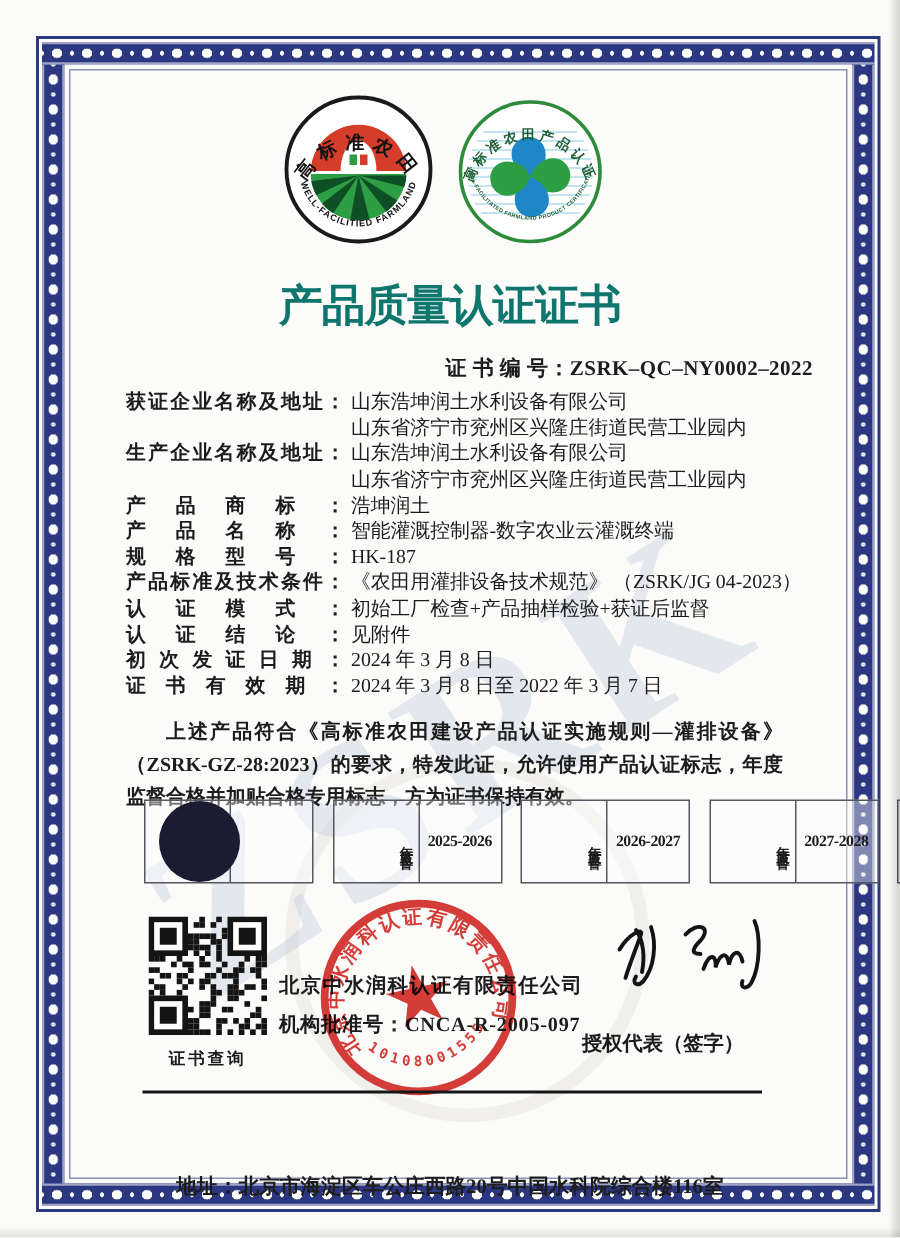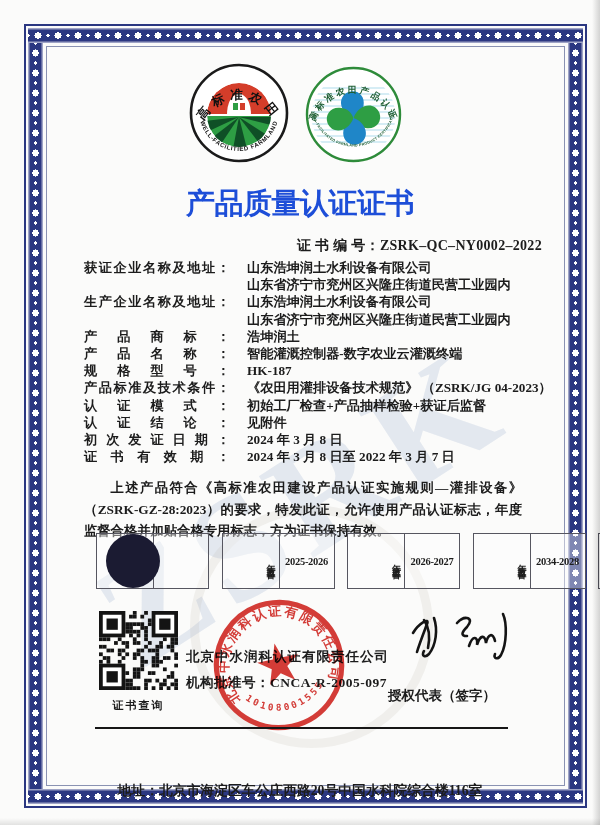--- a/index.html
+++ b/index.html
@@ -42,29 +42,29 @@
     transform:rotate(-33deg);z-index:1;pointer-events:none;}
   .wm-circle{position:absolute;left:190px;top:505px;width:225px;height:225px;
     border:9px solid rgba(185,178,165,.16);border-radius:50%;z-index:1;}
   .content{position:absolute;inset:0;z-index:2;}
   
   .logo-left{position:absolute;left:189px;top:63px;}
   .logo-right{position:absolute;left:305px;top:66px;}
   
   .title{position:absolute;left:0;right:0;top:184px;text-align:center;
     font-family:"Liberation Sans","DejaVu Sans",sans-serif;
-    font-weight:900;font-size:29px;letter-spacing:-.5px;color:#1d4ed8;}
+    font-weight:900;font-size:29px;letter-spacing:-.5px;color:#0f766e;}
   .certno{position:absolute;left:297px;top:237px;font-size:14px;font-weight:700;
     letter-spacing:.3px;white-space:nowrap;}
   
   .lines{position:absolute;left:84px;top:259px;right:44px;}
   .cline{height:17.2px;line-height:17.2px;white-space:nowrap;font-size:13.2px;}
   .flabel{display:inline-block;width:146px;font-weight:700;
     text-align:justify;text-align-last:justify;vertical-align:top;}
-  .fvalue{font-weight:700;margin-left:17px;}
+  .fvalue{font-weight:400;margin-left:4px;}
   
   .statement{position:absolute;left:84px;top:477px;width:438px;
     font-size:13.3px;line-height:21.5px;font-weight:600;text-indent:2em;
     text-align:justify;}
   
   .sup-row{position:absolute;left:96px;top:533px;display:flex;gap:12.5px;}
   .sup-box{width:71px;height:54px;border:1.5px solid #565660;display:flex;
     position:relative;background:rgba(255,255,255,.4);padding-left:40px;}
   .sup-side{width:16px;border-right:1.5px solid #565660;display:flex;
     align-items:center;justify-content:center;
@@ -201,21 +201,21 @@
     <div class="sup-box">
       <div class="sup-side">年度监督</div>
       <div class="sup-year">2025-2026</div>
     </div>
     <div class="sup-box">
       <div class="sup-side">年度监督</div>
       <div class="sup-year">2026-2027</div>
     </div>
     <div class="sup-box">
       <div class="sup-side">年度监督</div>
-      <div class="sup-year">2034-2028</div>
+      <div class="sup-year">2027-2028</div>
     </div>
     <div class="sup-box">
       <div class="sup-side">年度监督</div>
       <div class="sup-year">2028-2029</div>
     </div>
   </div>
 
   <div class="qr"><svg width="79" height="79" xmlns="http://www.w3.org/2000/svg">
         <rect x="33.857142857142854" y="0" width="3.761904761904762" height="3.761904761904762" fill="#141414"></rect>
         <rect x="45.14285714285714" y="0" width="3.761904761904762" height="3.761904761904762" fill="#141414"></rect>

